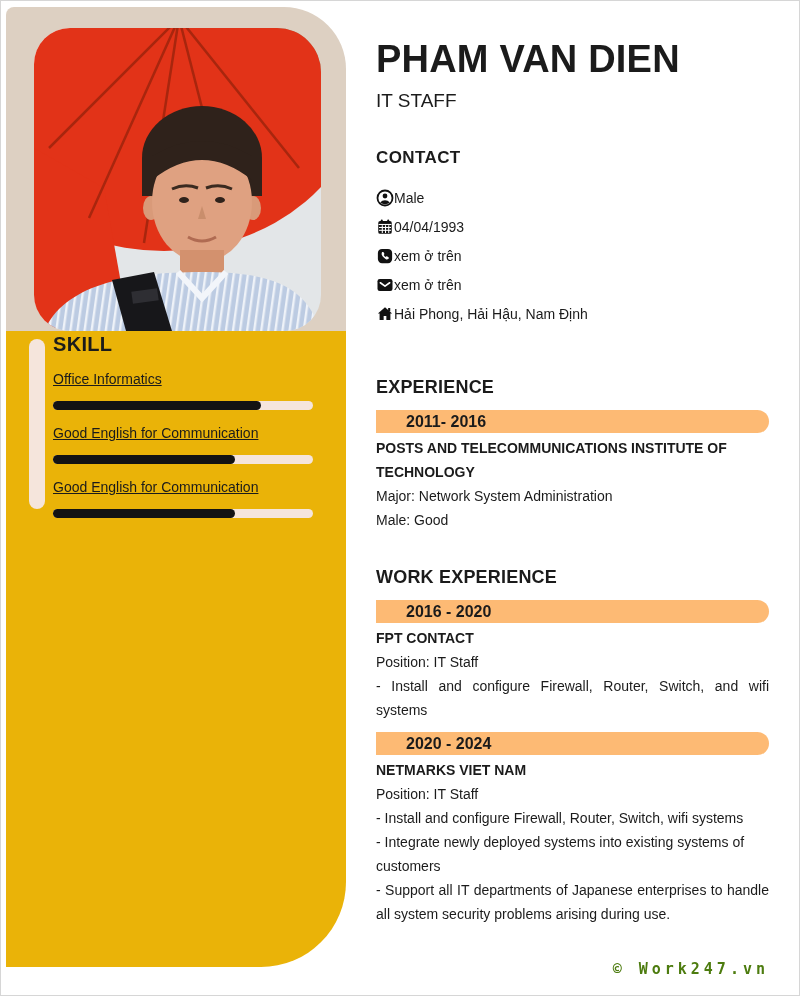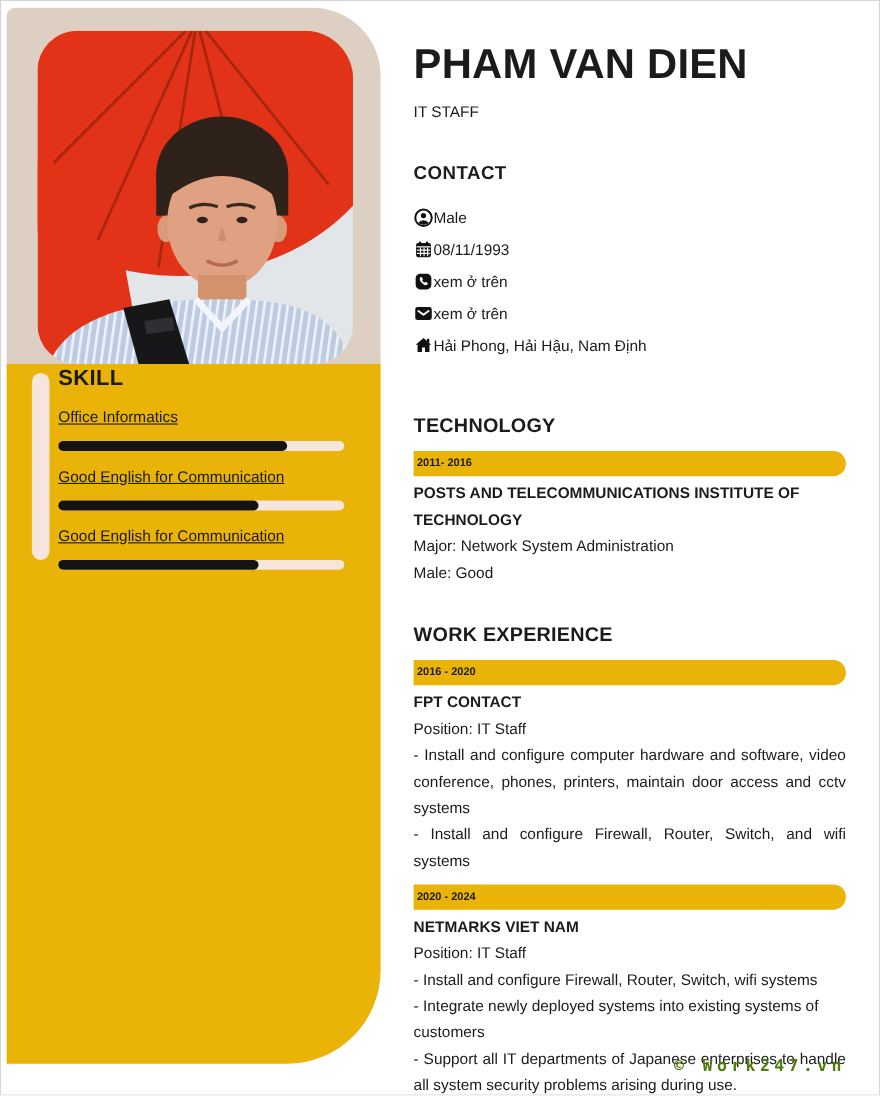--- a/index.html
+++ b/index.html
@@ -20,33 +20,33 @@
     background:#f5e5dc;border-radius:9px;}
   .skill-content{position:absolute;left:47px;top:2px;width:266px;}
   .skill-heading{margin:0;font-size:20px;font-weight:bold;letter-spacing:.3px;line-height:23px;}
   .skill-label{margin:15px 0 0;font-size:14px;line-height:16px;text-decoration:underline;}
   .skill-bar{margin-top:14px;width:260px;height:9px;background:#f5e5dc;border-radius:5px;}
   .skill-fill{height:9px;background:#131313;border-radius:5px;}
   
   .right-col{position:absolute;left:375px;top:0;width:393px;}
   .name{position:absolute;top:38px;left:0;margin:0;font-size:38px;font-weight:bold;
     line-height:40px;white-space:nowrap;letter-spacing:.2px;}
-  .title{position:absolute;top:90px;left:0;margin:0;font-size:14px;line-height:20px;font-weight:normal;}
+  .title{position:absolute;top:90px;left:0;margin:0;font-size:19px;line-height:20px;font-weight:normal;}
   .section-heading{margin:0;font-size:18px;font-weight:bold;letter-spacing:.2px;line-height:22px;}
   .contact{position:absolute;top:146px;left:0;width:393px;}
   .contact-heading{margin:0;font-size:17px;font-weight:bold;letter-spacing:.4px;line-height:21px;}
   .contact-list{margin-top:15px;}
   .contact-row{display:flex;align-items:center;height:29px;}
   .contact-row .ic{width:18px;height:18px;flex:0 0 18px;}
   .contact-row .ic svg{display:block;width:18px;height:18px;}
   .contact-value{font-size:14px;}
   .education{position:absolute;top:375px;left:0;width:393px;}
   .work{position:absolute;top:565px;left:0;width:393px;}
-  .badge{height:23px;background:#eab308;border-radius:0 12px 12px 0;
-    font-size:10px;font-weight:bold;line-height:23px;padding-left:3px;
+  .badge{height:23px;background:#fdba74;border-radius:0 12px 12px 0;
+    font-size:16px;font-weight:bold;line-height:23px;padding-left:30px;
     box-sizing:border-box;margin-top:12px;}
   .school,.company{margin-top:3px;font-size:14px;font-weight:bold;line-height:24px;}
   .detail,.position,.bullet{margin:0;font-size:14px;line-height:24px;}
   .bullet.justify{text-align:justify;}
   .badge.gap{margin-top:10px;}
   
   .footer{position:absolute;right:30px;bottom:17px;
     font-family:"DejaVu Sans Mono",monospace;font-size:15px;
     color:#4d7c0f;letter-spacing:4px;font-weight:bold;}
 </style>
@@ -147,21 +147,21 @@
               <g stroke="#fff" stroke-width="1.4">
                 <line x1="3.5" y1="8.6" x2="20.5" y2="8.6"></line>
                 <line x1="8.4" y1="9.5" x2="8.4" y2="20"></line>
                 <line x1="12.7" y1="9.5" x2="12.7" y2="20"></line>
                 <line x1="17" y1="9.5" x2="17" y2="20"></line>
                 <line x1="4" y1="12.6" x2="20" y2="12.6"></line>
                 <line x1="4" y1="16.4" x2="20" y2="16.4"></line>
               </g>
             </svg>
           </span>
-          <span class="contact-value">08/11/1993</span>
+          <span class="contact-value">04/04/1993</span>
         </div>
 
         <div class="contact-row">
           <span class="ic">
             <svg viewBox="0 0 24 24">
               <rect x="2.5" y="2.5" width="19" height="19" rx="5.5" fill="#111"></rect>
               <path d="M8 7c.6-.7 1.7-.6 2.1.1l.9 1.4c.3.5.3 1.2-.2 1.6l-.5.5c.6 1.1 1.6 2.1 2.7 2.7l.5-.5c.4-.4 1.1-.5 1.6-.2l1.4.9c.8.4.9 1.5.1 2.1-.9.9-2.3 1.2-3.4.6-2.2-1.1-4.4-3.3-5.4-5.4-.5-1.2-.3-2.6.2-3.8z" fill="#fff"></path>
             </svg>
           </span>
           <span class="contact-value">xem ở trên</span>
@@ -184,34 +184,33 @@
               <path d="M12 3 2.5 11.2 h2.3 V20 h5.4 v-5.4 h3.6 V20 h5.4 v-8.8 h2.3 Z" fill="#111"></path>
             </svg>
           </span>
           <span class="contact-value">Hải Phong, Hải Hậu, Nam Định</span>
         </div>
 
       </div>
     </div>
 
     <div class="education">
-      <h2 class="section-heading">TECHNOLOGY</h2>
+      <h2 class="section-heading">EXPERIENCE</h2>
       <div class="badge">2011- 2016</div>
       <div class="school">POSTS AND TELECOMMUNICATIONS INSTITUTE OF TECHNOLOGY</div>
       <p class="detail">Major: Network System Administration</p>
       <p class="detail">Male: Good</p>
     </div>
 
     <div class="work">
       <h2 class="section-heading">WORK EXPERIENCE</h2>
 
       <div class="badge">2016 - 2020</div>
       <div class="company">FPT CONTACT</div>
       <p class="position">Position: IT Staff</p>
-      <p class="bullet justify">- Install and configure computer hardware and software, video conference, phones, printers, maintain door access and cctv systems</p>
       <p class="bullet justify">- Install and configure Firewall, Router, Switch, and wifi systems</p>
 
       <div class="badge gap">2020 - 2024</div>
       <div class="company">NETMARKS VIET NAM</div>
       <p class="position">Position: IT Staff</p>
       <p class="bullet">- Install and configure Firewall, Router, Switch, wifi systems</p>
       <p class="bullet">- Integrate newly deployed systems into existing systems of customers</p>
       <p class="bullet justify">- Support all IT departments of Japanese enterprises to handle all system security problems arising during use.</p>
     </div>
   </div>

